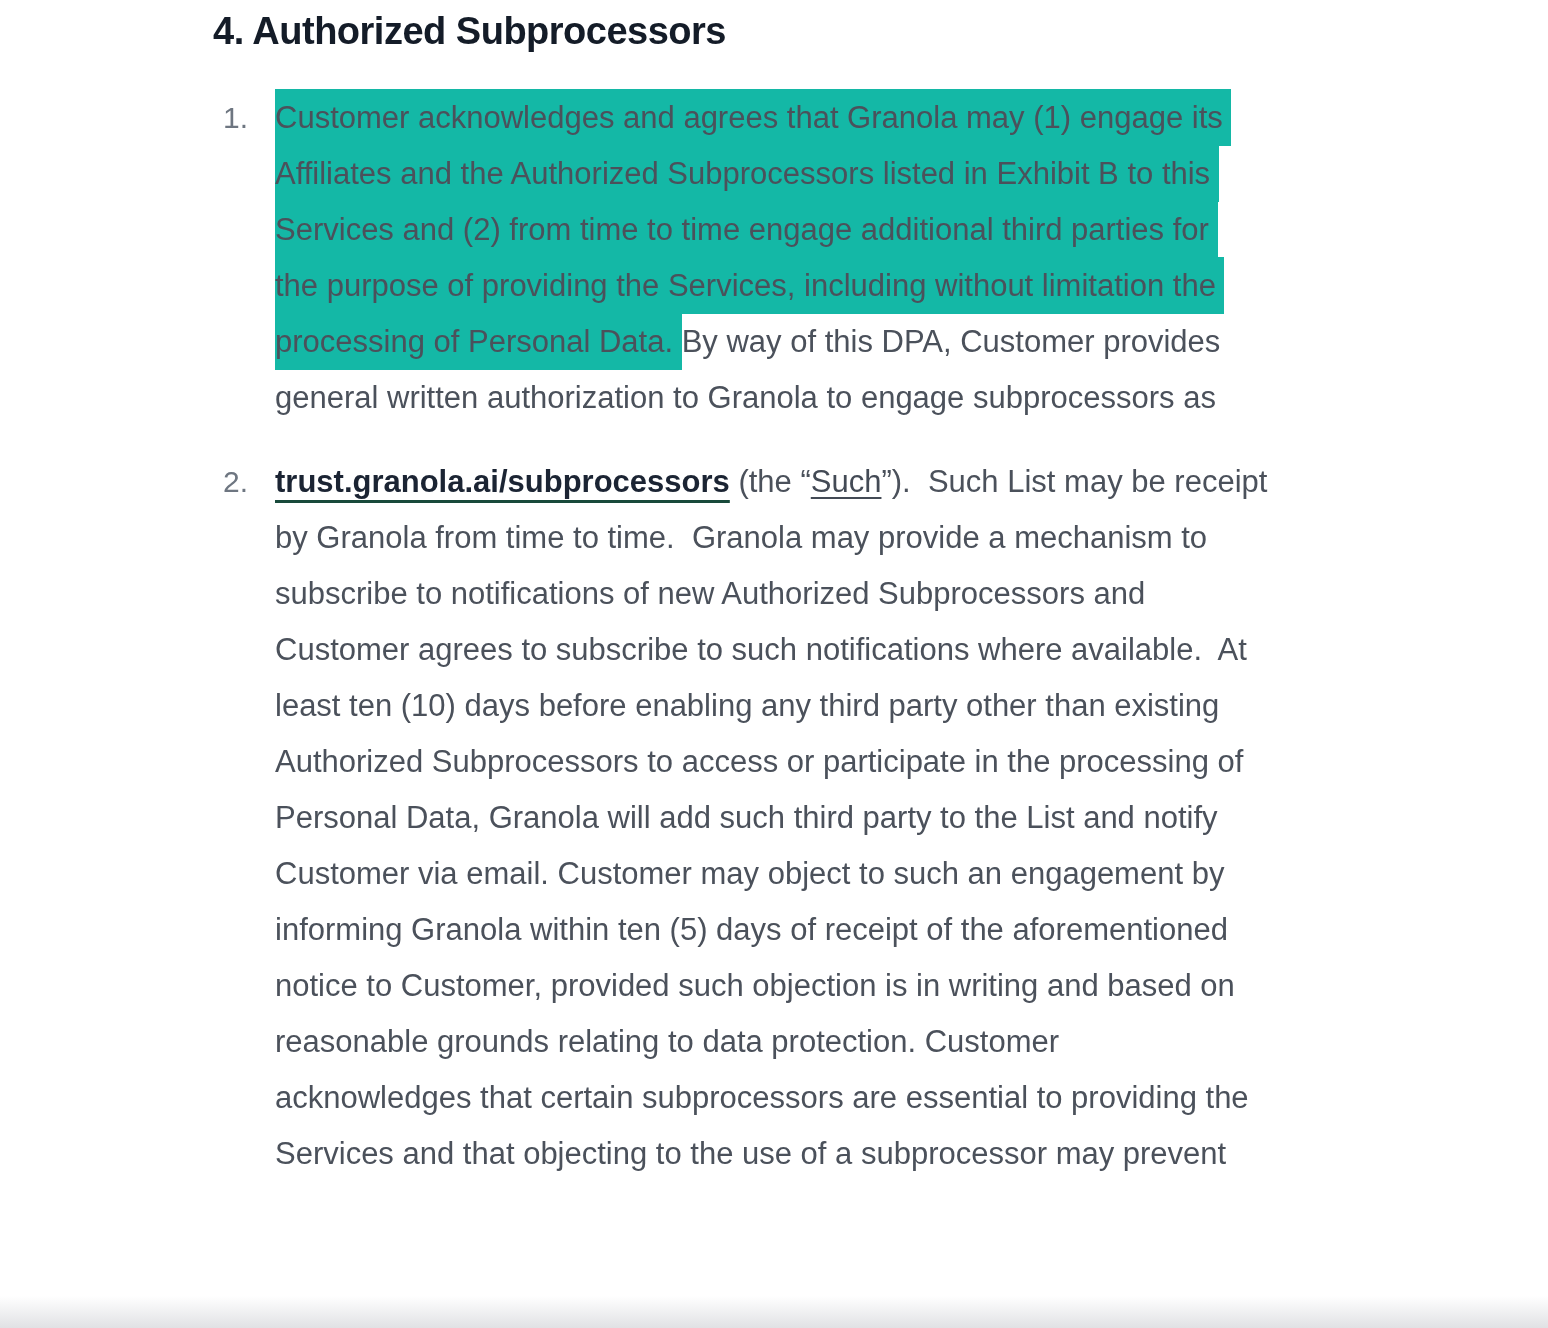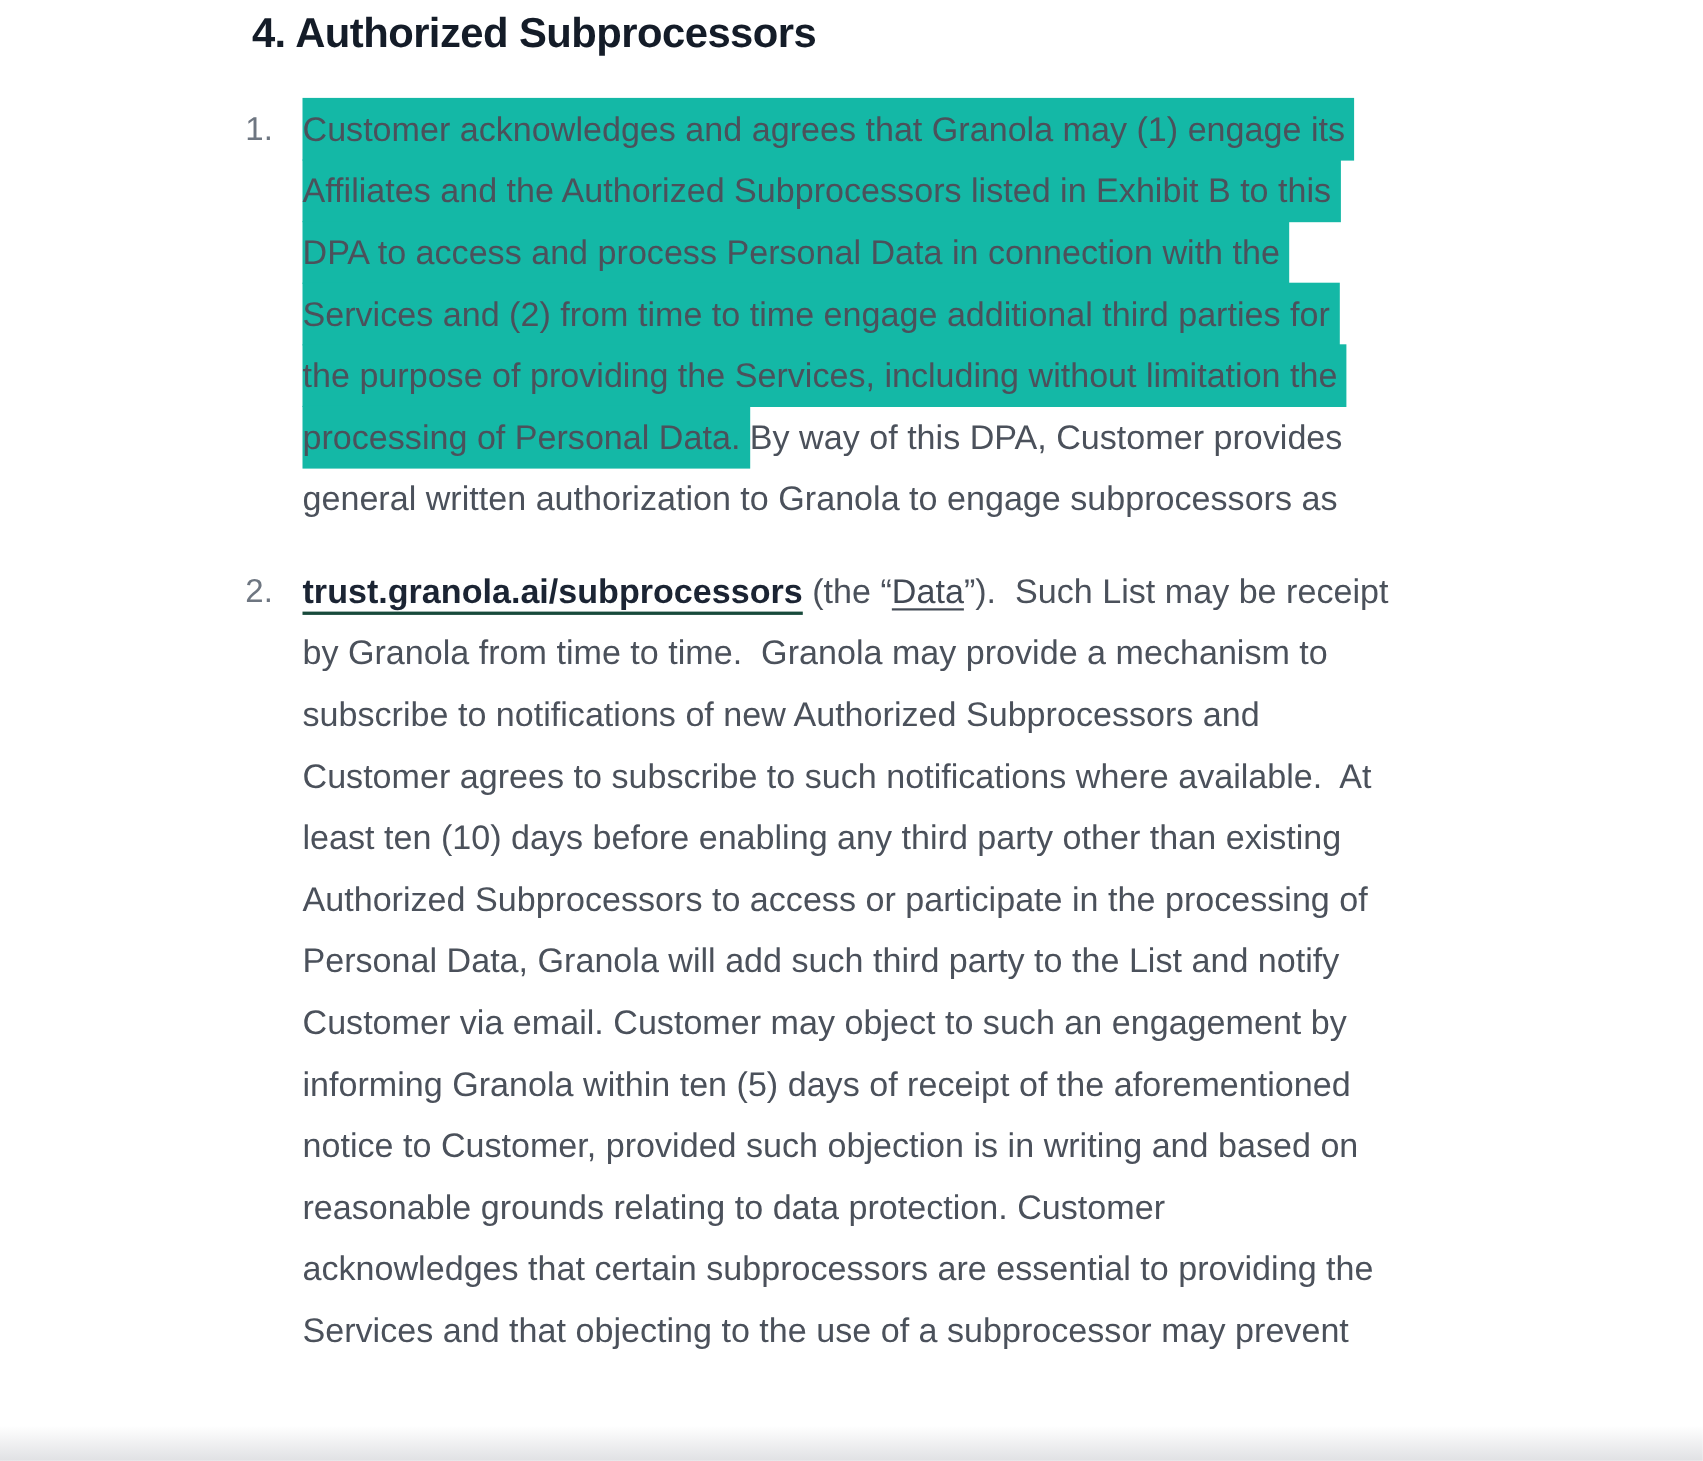--- a/index.html
+++ b/index.html
@@ -8,21 +8,21 @@
     background: #ffffff;
     overflow: hidden;
     position: relative;
     font-family: "Liberation Sans", "DejaVu Sans", sans-serif;
   }
   .content { position: absolute; left: 213px; top: 8px; }
   .heading {
     font-size: 38px; font-weight: 700;
     color: #141c28;
     letter-spacing: -0.5px;
-    margin: 0 0 34px 16px;
+    margin: 0 0 34px 0;
     line-height: 1.25;
   }
   .item { display: flex; margin-bottom: 28px; }
   .marker {
     flex: none; width: 62px;
     font-size: 30px; line-height: 56px;
     color: #6e7681;
     padding-left: 10px; box-sizing: border-box;
   }
   .itembody { font-size: 31px; line-height: 56px; color: #4b515b; }
@@ -54,31 +54,30 @@
 <body>
 
 <div class="content">
   <h1 class="heading">4. Authorized Subprocessors</h1>
   <div>
       <div class="item">
         <div class="marker">1.</div>
         <div class="itembody">
           <div class="line"><span class="hl">Customer acknowledges and agrees that Granola may (1) engage its </span></div>
           <div class="line"><span class="hl">Affiliates and the Authorized Subprocessors listed in Exhibit B to this </span></div>
-          <div class="line"><span class="hl">DPA to access and process Personal Data in connection with the </span></div>
           <div class="line"><span class="hl">Services and (2) from time to time engage additional third parties for </span></div>
           <div class="line"><span class="hl">the purpose of providing the Services, including without limitation the </span></div>
           <div class="line"><span class="hl">processing of Personal Data. </span><span class="plain">By way of this DPA, Customer provides</span></div>
           <div class="line"><span class="plain">general written authorization to Granola to engage subprocessors as</span></div>
         </div>
       </div>
       <div class="item">
         <div class="marker">2.</div>
         <div class="itembody">
-          <div class="line"><span class="link">trust.granola.ai/subprocessors</span><span class="plain"> (the “</span><span class="term">Data</span><span class="plain">”).  Such List may be receipt</span></div>
+          <div class="line"><span class="link">trust.granola.ai/subprocessors</span><span class="plain"> (the “</span><span class="term">Such</span><span class="plain">”).  Such List may be receipt</span></div>
           <div class="line"><span class="plain">by Granola from time to time.  Granola may provide a mechanism to</span></div>
           <div class="line"><span class="plain">subscribe to notifications of new Authorized Subprocessors and</span></div>
           <div class="line"><span class="plain">Customer agrees to subscribe to such notifications where available.  At</span></div>
           <div class="line"><span class="plain">least ten (10) days before enabling any third party other than existing</span></div>
           <div class="line"><span class="plain">Authorized Subprocessors to access or participate in the processing of</span></div>
           <div class="line"><span class="plain">Personal Data, Granola will add such third party to the List and notify</span></div>
           <div class="line"><span class="plain">Customer via email. Customer may object to such an engagement by</span></div>
           <div class="line"><span class="plain">informing Granola within ten (5) days of receipt of the aforementioned</span></div>
           <div class="line"><span class="plain">notice to Customer, provided such objection is in writing and based on</span></div>
           <div class="line"><span class="plain">reasonable grounds relating to data protection. Customer</span></div>

